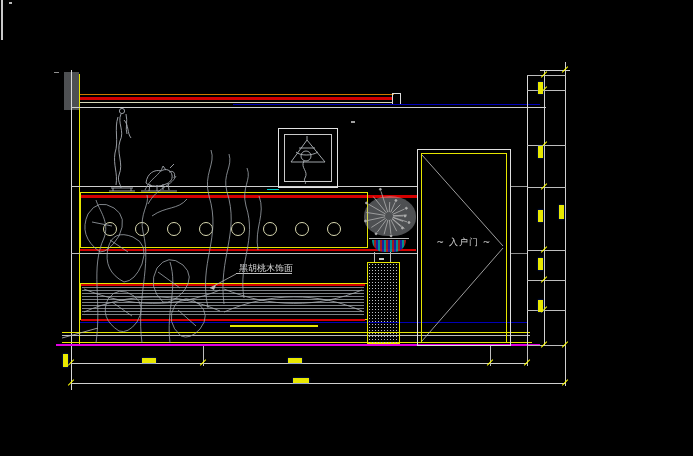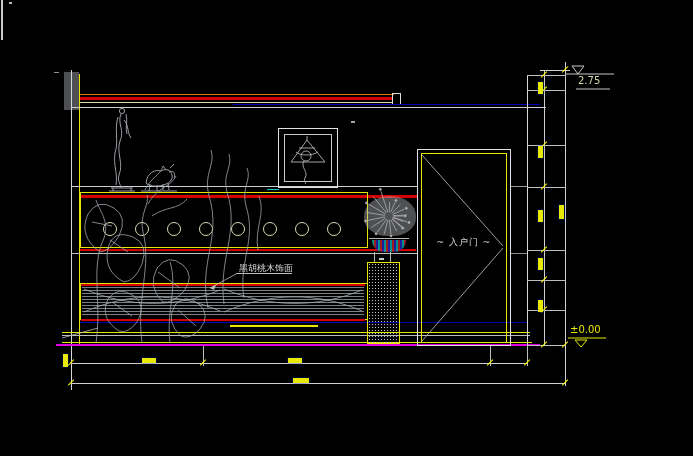--- a/index.html
+++ b/index.html
@@ -93,36 +93,21 @@
   <div class="hl" style="left:540px;top:70px;width:30px;height:1px;background:#cfcfcf;"></div>
   <div class="vl" style="left:544px;top:70px;width:1px;height:275px;background:#cfcfcf;"></div>
   <div class="vl" style="left:565px;top:62px;width:1px;height:324px;background:#cfcfcf;"></div>
 
   <div class="hl" style="left:71px;top:363px;width:456px;height:1px;background:#cfcfcf;"></div>
   <div class="hl" style="left:71px;top:383px;width:494px;height:1px;background:#cfcfcf;"></div>
   <div class="dropper" style="left:203px;top:346px;width:1px;height:20px;background:#bdbdbd;"></div>
   <div class="dropper" style="left:490px;top:346px;width:1px;height:20px;background:#bdbdbd;"></div>
   <div class="dropper" style="left:527px;top:346px;width:1px;height:20px;background:#bdbdbd;"></div>
 
-  <div class="abs" style="left:566px;top:62px;width:60px;height:30px;">
-    <svg width="60" height="30">
-      <polygon points="6,4 18,4 12,12" fill="none" stroke="#c8c8c8" stroke-width="1"></polygon>
-      <line x1="0" y1="12" x2="48" y2="12" stroke="#c8c8c8" stroke-width="1"></line>
-      <line x1="10" y1="27" x2="44" y2="27" stroke="#c8c8c8" stroke-width="1"></line>
-    </svg>
-    <div class="lbl" style="left:12px;top:13px;font-size:10px;color:#d6d6a8;">2.75</div>
-  </div>
-
-  <div class="abs" style="left:566px;top:324px;width:60px;height:30px;">
-    <div class="lbl" style="left:4px;top:0;font-size:10px;color:#e8e800;">±0.00</div>
-    <svg width="60" height="30" style="top:0;left:0;">
-      <line x1="2" y1="14" x2="40" y2="14" stroke="#e8e800" stroke-width="1"></line>
-      <polygon points="9,16 21,16 15,23" fill="none" stroke="#e8e800" stroke-width="1"></polygon>
-    </svg>
-  </div>
+
 
   <svg id="art" width="693" height="456">
     <g stroke="#a8adb3" stroke-width="0.9" fill="none">
       <circle cx="122" cy="111" r="2.6"></circle>
       <path d="M121,114 C117,123 125,131 120,141 C116,153 124,163 119,175 C117,181 121,185 121,188
                M118,117 C114,129 119,141 115,153 C113,165 118,173 116,185
                M124,120 C129,125 127,133 131,138 M126,114 C128,122 125,128 127,134
                M111,188 L133,188 M109,191 L135,191 M113,188 L113,191 M131,188 L131,191"></path>
     </g>
     <g stroke="#a8adb3" stroke-width="0.9" fill="none">

